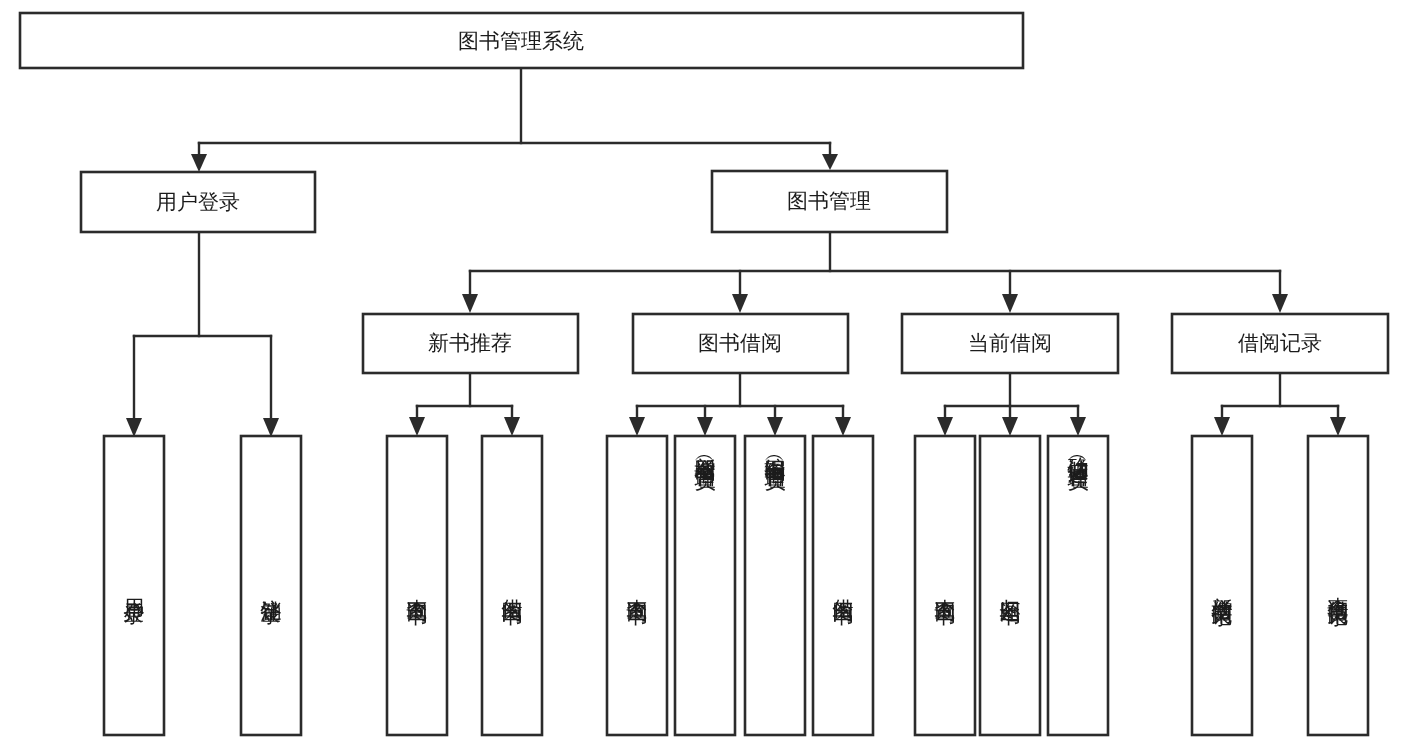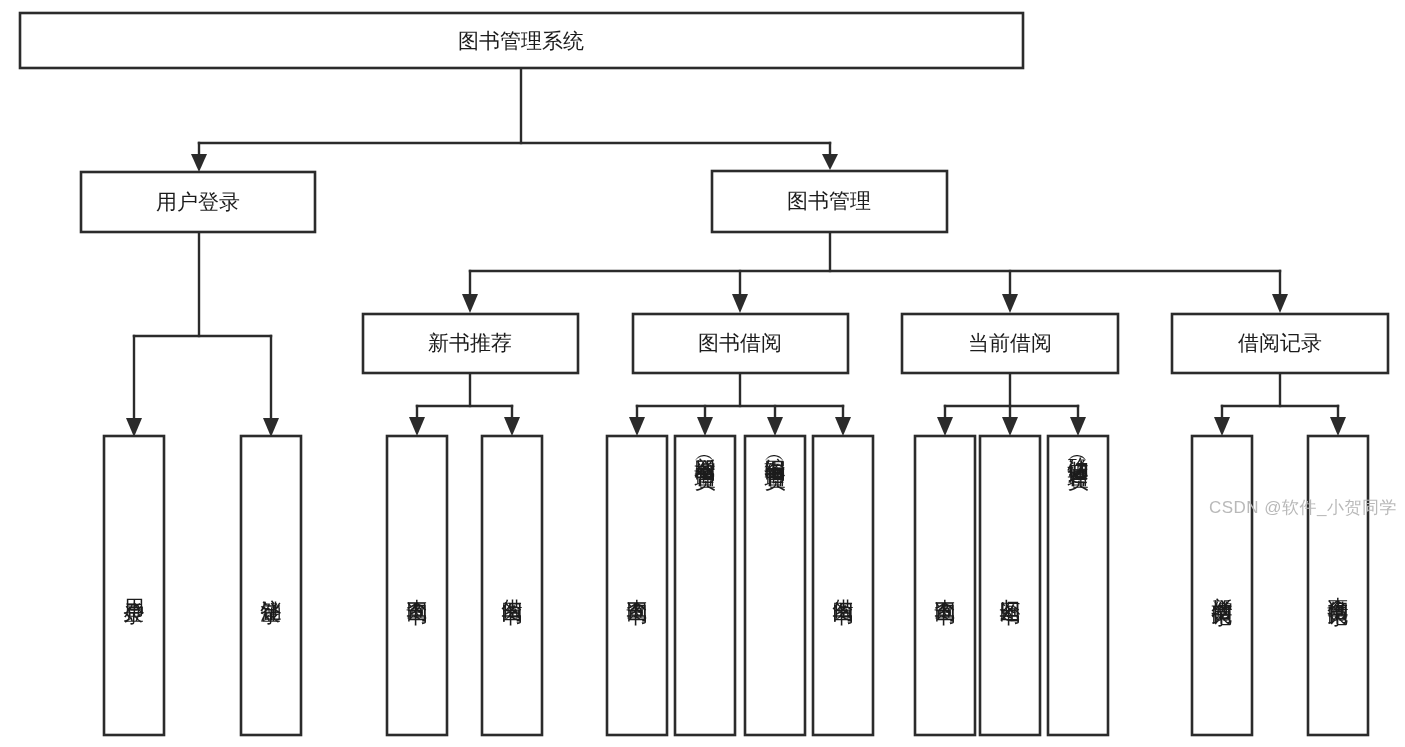--- a/index.html
+++ b/index.html
@@ -246,14 +246,13 @@
     <span class="node-label-v">确认归还（管理员）</span>
   </div>
 
   <div class="leaf-label-wrap" style="left:1192px; top:436px; width:60px; height:299px;">
     <span class="node-label-v">新增借阅记录</span>
   </div>
   <div class="leaf-label-wrap" style="left:1308px; top:436px; width:60px; height:299px;">
     <span class="node-label-v">查询借阅记录</span>
   </div>
 
-  <div class="watermark">CSDN @软件_小贺同学</div>
 </div>
 
 </body></html>

